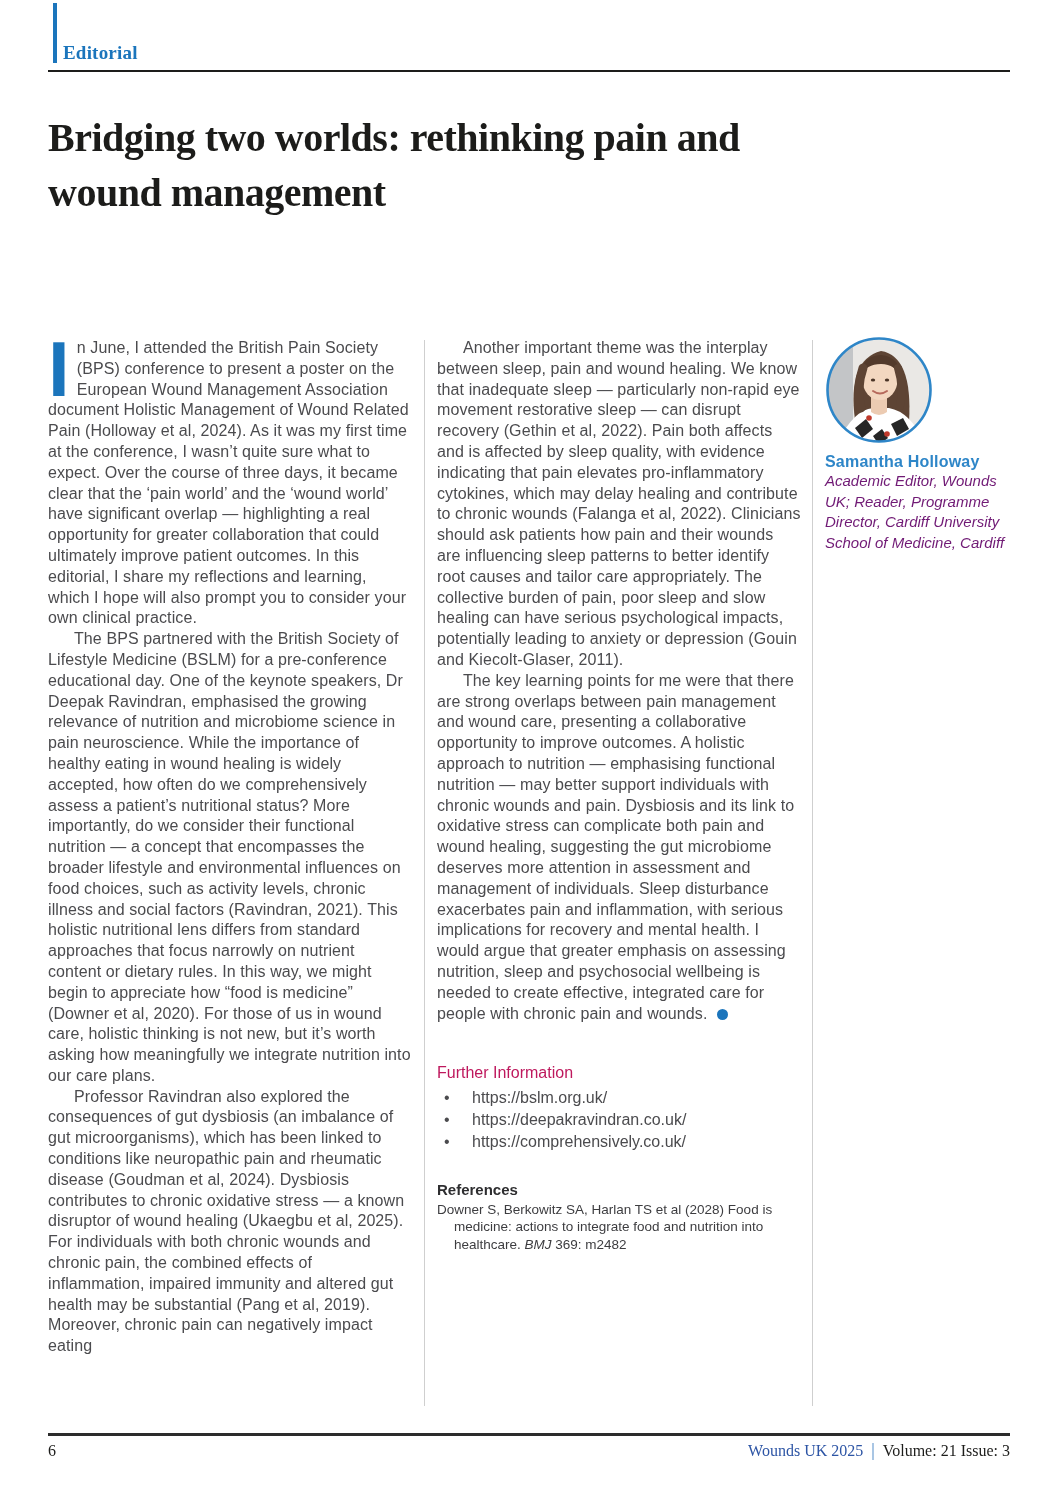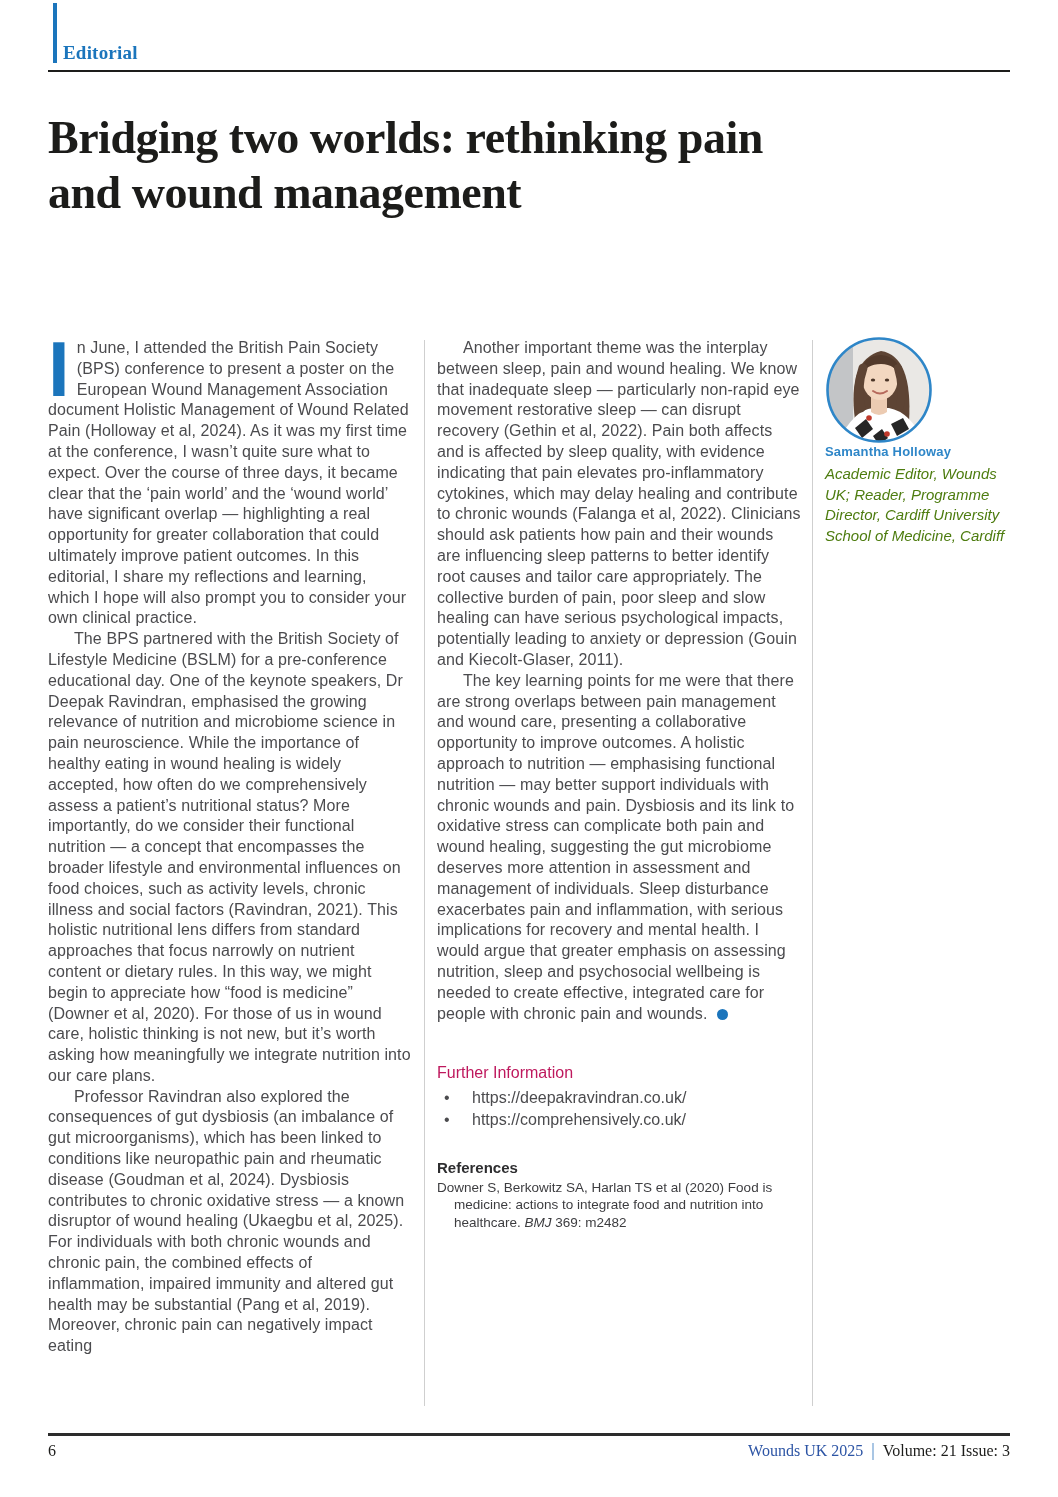--- a/index.html
+++ b/index.html
@@ -16,21 +16,21 @@
   .kicker-bar { position:absolute; left:53px; top:3px; width:4px; height:60px; background:#1b75bc; }
   .kicker {
     position:absolute; left:63px; top:42px;
     font-family:"Liberation Serif", serif; font-weight:700;
     font-size:19px; color:#1b75bc; letter-spacing:0.2px;
   }
   .header-rule { position:absolute; left:48px; top:70px; width:962px; height:2px; background:#1d1d1b; }
   .title {
     position:absolute; left:48px; top:110px; width:720px;
     font-family:"Liberation Serif", serif; font-weight:700;
-    font-size:46px; line-height:55px; color:#1c1c1a; letter-spacing:-0.5px;
+    font-size:40px; line-height:55px; color:#1c1c1a; letter-spacing:-0.5px;
   }
 
   
   .col { position:absolute; top:338px; }
   .col-1 { left:48px;  width:364px; height:1090px; overflow:hidden; }
   .col-2 { left:437px; width:364px; height:1090px; overflow:hidden; }
   .vsep { position:absolute; top:340px; width:1px; height:1066px; background:#cfcfcf; }
   .vsep-1 { left:424px; }
   .vsep-2 { left:812px; }
 
@@ -65,26 +65,26 @@
   .ref {
     margin-top:3px; padding-left:17px; text-indent:-17px;
     font-size:13.5px; line-height:17.6px; color:#3d3d40;
   }
   .ref i { font-style:italic; }
 
   
   .sidebar { position:absolute; left:825px; top:336px; width:186px; }
   .photo-wrap { width:108px; height:108px; }
   .author-name {
-    font-size:13px; font-weight:700;
+    margin-top:9px; font-size:16px; font-weight:700;
     color:#2e86c8; letter-spacing:0.2px;
   }
   .author-bio {
-    margin-top:5px; font-style:italic;
-    font-size:15px; line-height:20.5px; color:#4d7c0f;
+    font-style:italic;
+    font-size:15px; line-height:20.5px; color:#701a75;
   }
 
   
   .footer-rule { position:absolute; left:48px; top:1433px; width:962px; height:2.5px; background:#2c2c2c; }
   .page-number {
     position:absolute; left:48px; top:1442px;
     font-family:"Liberation Serif", serif; font-size:16px; color:#1d1d1b;
   }
   .footer-right {
     position:absolute; right:48px; top:1442px;
@@ -112,26 +112,27 @@
   </div>
 
   <div class="vsep vsep-1"></div>
 
   <div class="col col-2">
     <p class="body-p indent">Another important theme was the interplay between sleep, pain and wound healing. We know that inadequate sleep — particularly non-rapid eye movement restorative sleep — can disrupt recovery (Gethin et al, 2022). Pain both affects and is affected by sleep quality, with evidence indicating that pain elevates pro-inflammatory cytokines, which may delay healing and contribute to chronic wounds (Falanga et al, 2022). Clinicians should ask patients how pain and their wounds are influencing sleep patterns to better identify root causes and tailor care appropriately. The collective burden of pain, poor sleep and slow healing can have serious psychological impacts, potentially leading to anxiety or depression (Gouin and Kiecolt-Glaser, 2011).</p>
     <p class="body-p indent"><span>The key learning points for me were that there are strong overlaps between pain management and wound care, presenting a collaborative opportunity to improve outcomes. A holistic approach to nutrition — emphasising functional nutrition — may better support individuals with chronic wounds and pain. Dysbiosis and its link to oxidative stress can complicate both pain and wound healing, suggesting the gut microbiome deserves more attention in assessment and management of individuals. Sleep disturbance exacerbates pain and inflammation, with serious implications for recovery and mental health. I would argue that greater emphasis on assessing nutrition, sleep and psychosocial wellbeing is needed to create effective, integrated care for people with chronic pain and wounds.</span><span class="endmark"></span></p>
 
     <div class="fi-title">Further Information</div>
     <ul class="fi-list">
+      <li class="fi-item">https://bslm.org.uk/</li>
       <li class="fi-item">https://deepakravindran.co.uk/</li>
       <li class="fi-item">https://comprehensively.co.uk/</li>
     </ul>
 
     <div class="refs-title">References</div>
-    <div class="ref"><span>Downer S, Berkowitz SA, Harlan TS et al (2020) Food is medicine: actions to integrate food and nutrition into healthcare. </span><i>BMJ</i><span> 369: m2482</span></div>
+    <div class="ref"><span>Downer S, Berkowitz SA, Harlan TS et al (2028) Food is medicine: actions to integrate food and nutrition into healthcare. </span><i>BMJ</i><span> 369: m2482</span></div>
   </div>
 
   <div class="vsep vsep-2"></div>
 
   <aside class="sidebar">
     <div class="photo-wrap">
       <svg viewBox="0 0 108 108" width="108" height="108" aria-hidden="true">
         <defs>
           <clipPath id="pc">
               <circle cx="54" cy="54" r="51.5"></circle>

